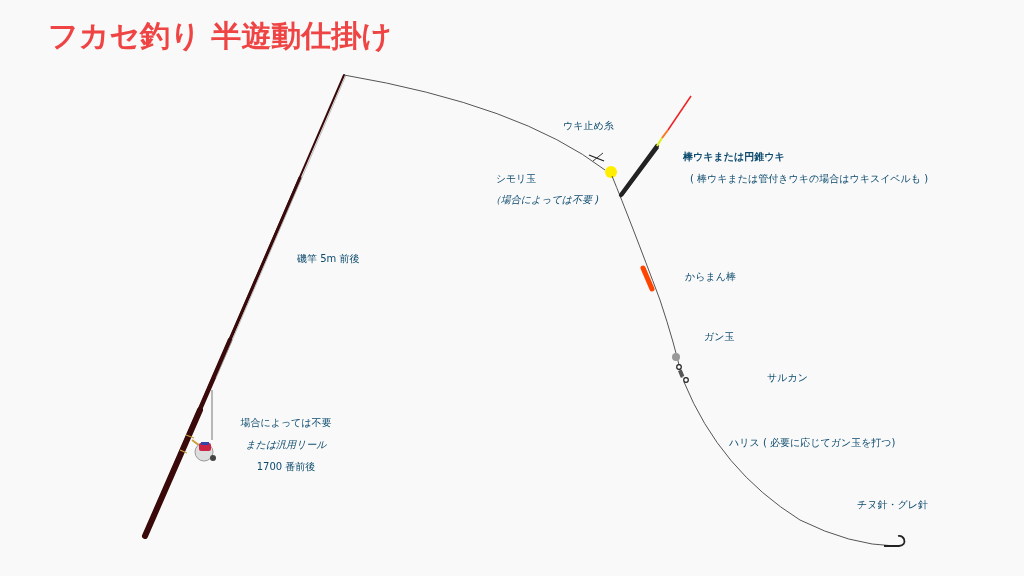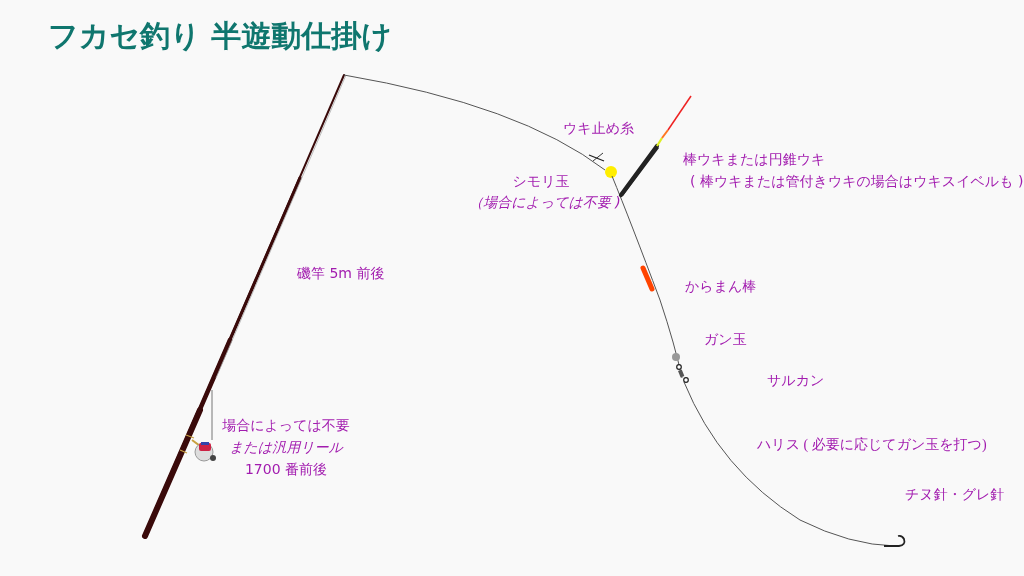--- a/index.html
+++ b/index.html
@@ -14,35 +14,35 @@
       position: relative;
       font-family: "DejaVu Sans", "Liberation Sans", sans-serif;
       color: #222;
     }
     #title {
       position: absolute;
       left: 48px;
       top: 16px;
       font-size: 30px;
       font-weight: bold;
-      color: #0f766e;
+      color: #ef4444;
       letter-spacing: 0px;
       white-space: nowrap;
     }
     svg#diagram {
       position: absolute;
       left: 0;
       top: 0;
       width: 1024px;
       height: 576px;
     }
     .label {
       position: absolute;
-      font-size: 14px;
-      color: #a21caf;
+      font-size: 10px;
+      color: #0c4a6e;
       white-space: nowrap;
       line-height: 1;
     }
     .center { text-align: center; transform: translateX(-50%); }
   </style>
 </head>
 <body>
 
 <div id="title">フカセ釣り 半遊動仕掛け</div>
 
@@ -96,32 +96,32 @@
     <circle cx="679" cy="367" r="2.3" fill="#fff" stroke="#222" stroke-width="1.2"></circle>
     <rect x="679" y="370" width="4" height="7" fill="#555" transform="rotate(-22 681 373)"></rect>
     <circle cx="686" cy="380" r="2.3" fill="#fff" stroke="#222" stroke-width="1.2"></circle>
   </g>
 
   <path d="M884 546 L899 546 Q 906 545 904 539 Q 902 535 898 536" stroke="#222" stroke-width="1.8" fill="none"></path>
 </svg>
 
 <div class="label" style="left:563px; top:121px;">ウキ止め糸</div>
 
-<div class="label" style="left:683px; top:152px;">棒ウキまたは円錐ウキ</div>
+<div class="label" style="left:683px; top:152px;font-weight:bold;">棒ウキまたは円錐ウキ</div>
 <div class="label" style="left:690px; top:174px;">( 棒ウキまたは管付きウキの場合はウキスイベルも )</div>
 
-<div class="label center" style="left:541px; top:174px;">シモリ玉</div>
+<div class="label center" style="left:516px; top:174px;">シモリ玉</div>
 <div class="label center" style="left:545px; top:195px;font-style:italic;">（場合によっては不要 )</div>
 
-<div class="label" style="left:297px; top:266px;text-align:right;">磯竿 5m 前後</div>
+<div class="label" style="left:297px; top:254px;text-align:right;">磯竿 5m 前後</div>
 
-<div class="label" style="left:685px; top:272px;margin-top:7px;">からまん棒</div>
+<div class="label" style="left:685px; top:272px;">からまん棒</div>
 
 <div class="label" style="left:704px; top:332px;">ガン玉</div>
 <div class="label" style="left:723px; top:373px;margin-left:44px;">サルカン</div>
 
 <div class="label center" style="left:286px; top:418px;">場合によっては不要</div>
 <div class="label center" style="left:286px; top:440px;font-style:italic;">または汎用リール</div>
 <div class="label center" style="left:286px; top:462px;">1700 番前後</div>
 
-<div class="label" style="left:757px; top:438px;font-family:Liberation Serif, serif;">ハリス ( 必要に応じてガン玉を打つ)</div>
+<div class="label" style="left:729px; top:438px;">ハリス ( 必要に応じてガン玉を打つ)</div>
 
-<div class="label" style="left:857px; top:487px;margin-left:48px;">チヌ針・グレ針</div>
+<div class="label" style="left:857px; top:500px;">チヌ針・グレ針</div>
 
 </body></html>

